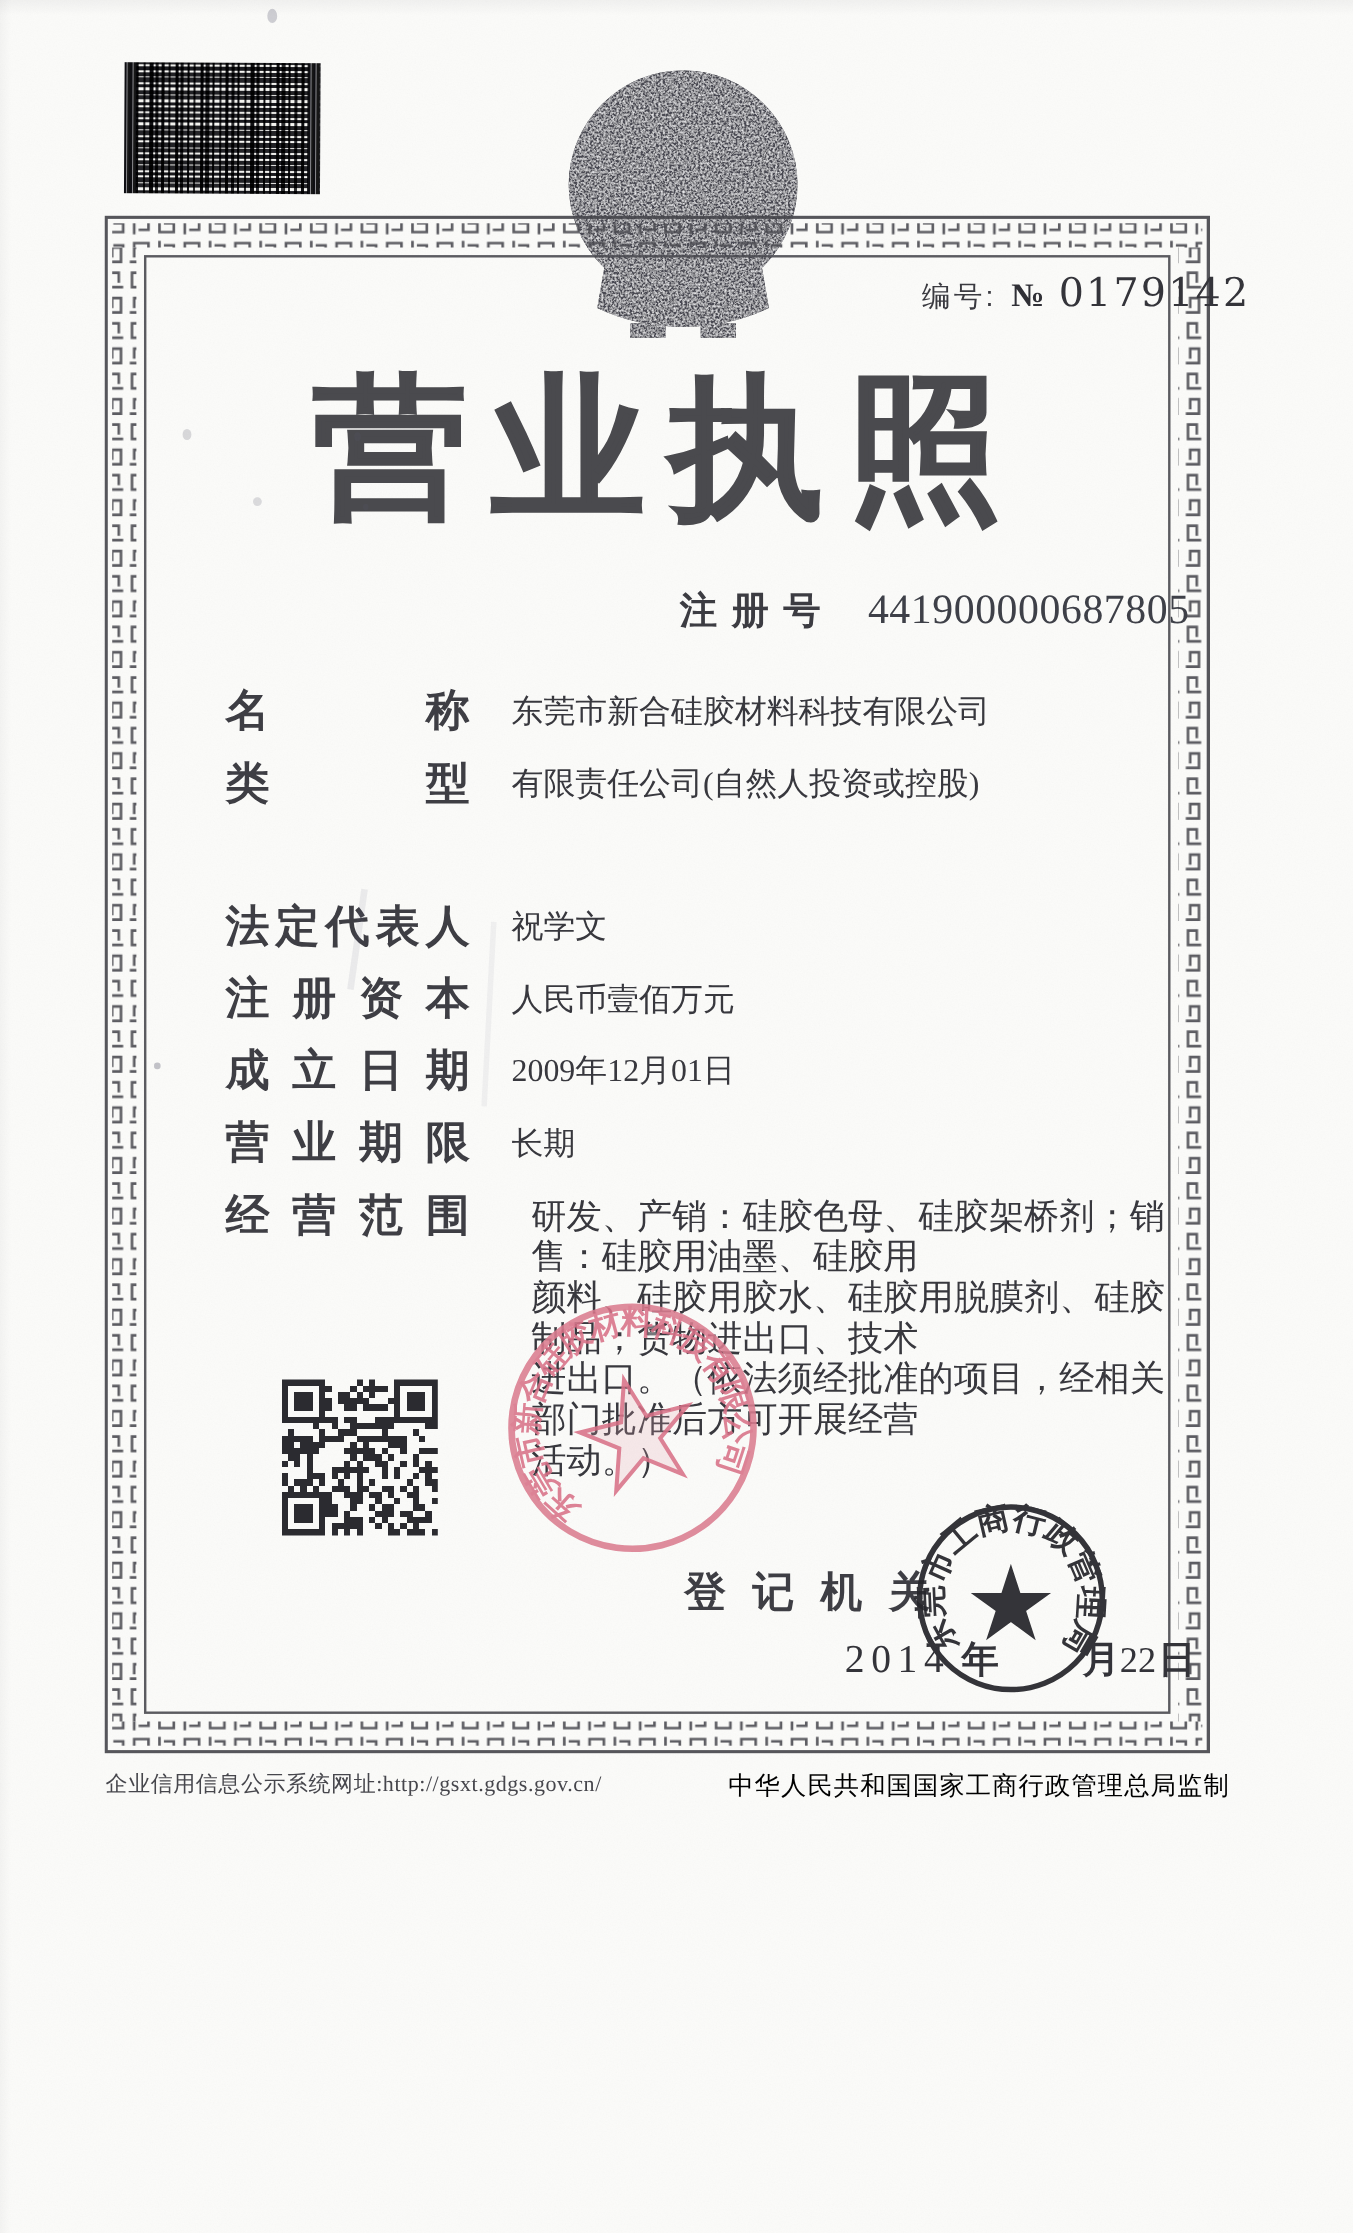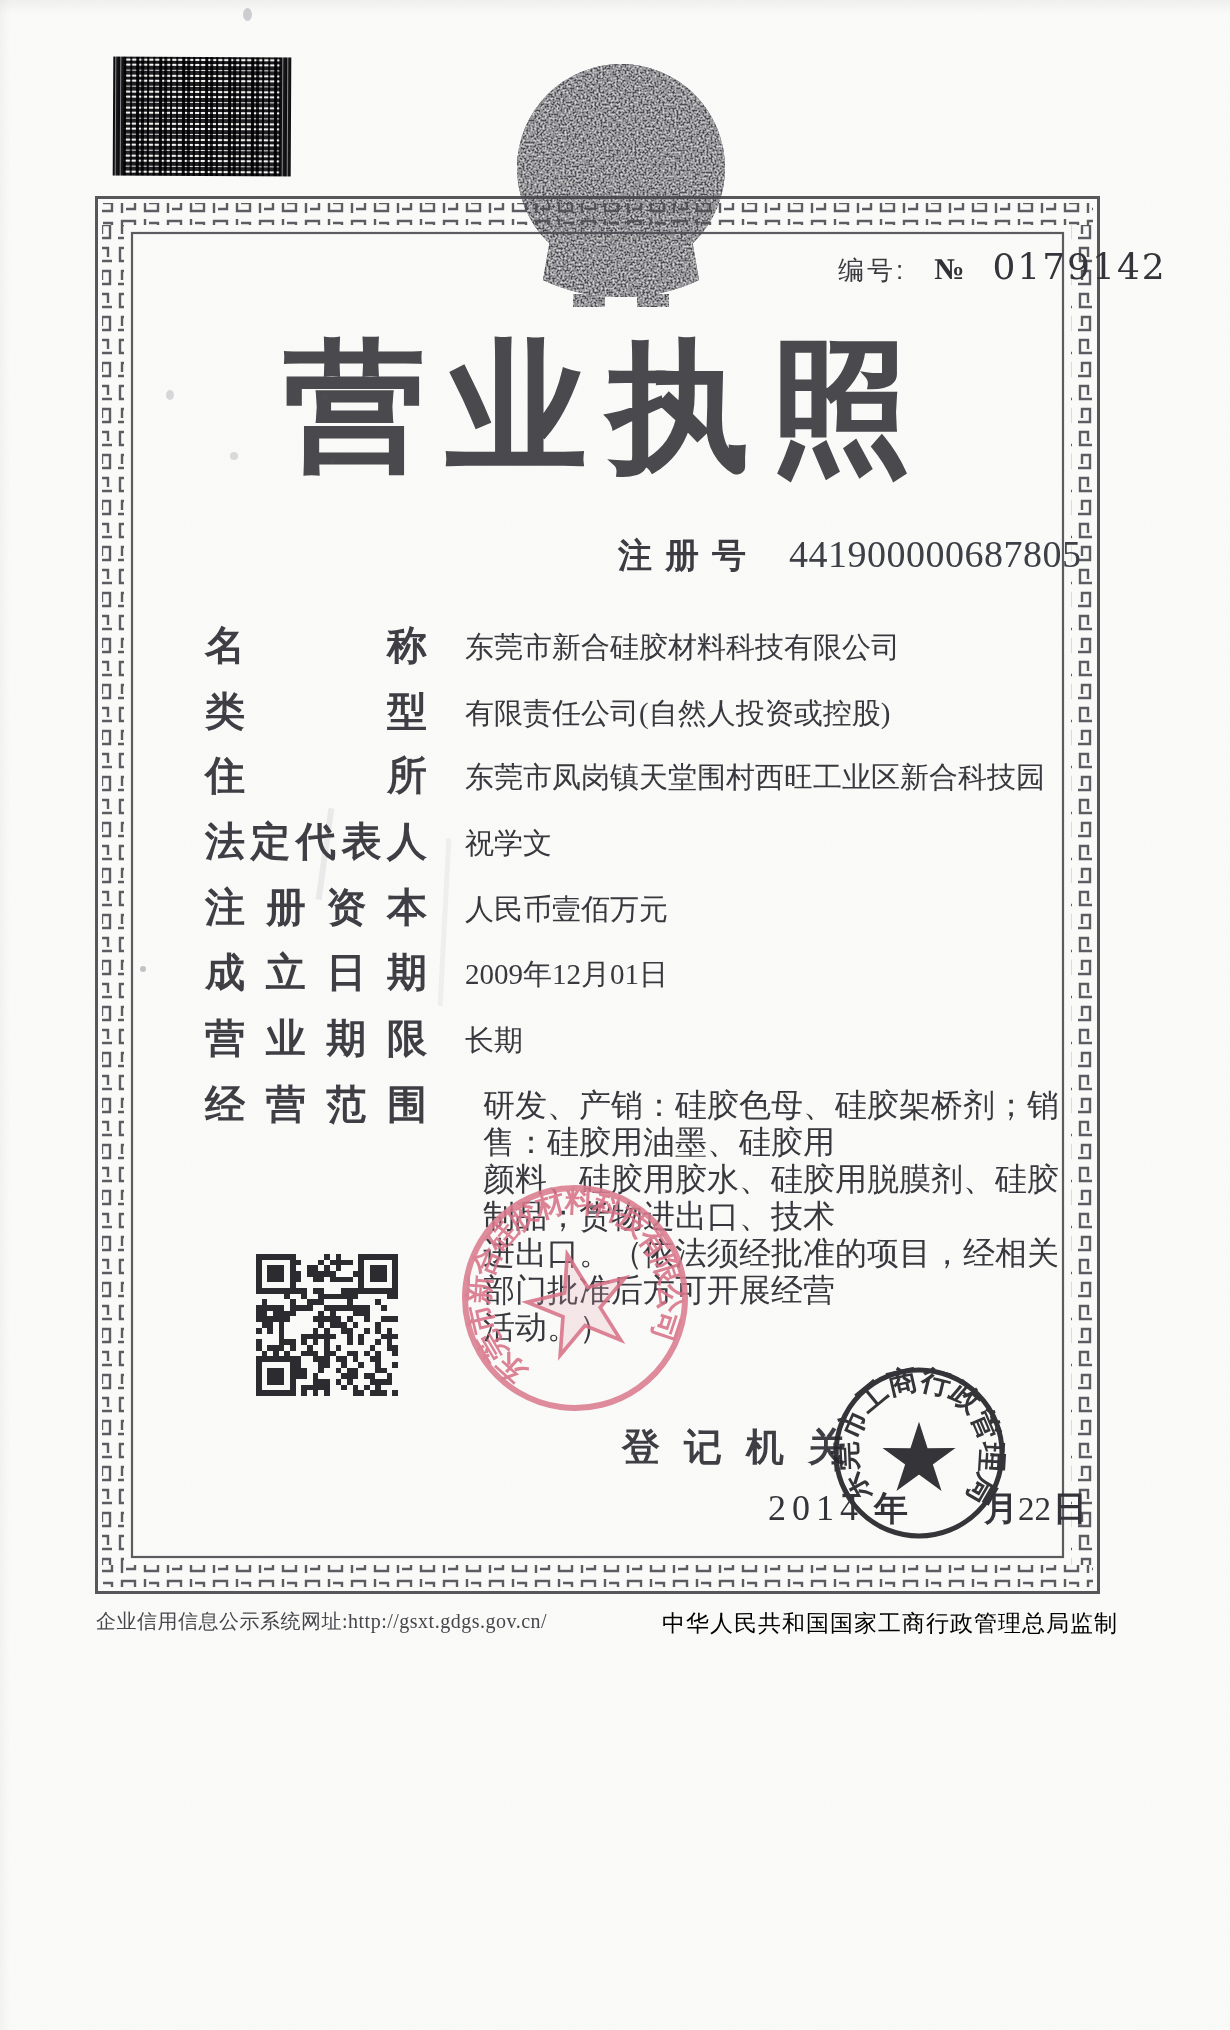--- a/index.html
+++ b/index.html
@@ -33,21 +33,21 @@
     transform:rotate(.3deg);
   }
   .barcode-edge{position:absolute;top:0;height:100%;width:11px;background:
      repeating-linear-gradient(90deg,#1a1a1e 0 2px,#8a8a8e 2px 3px,#222 3px 5px);}
   .barcode-edge.l{left:0}.barcode-edge.r{right:0}
 
   .emblem{position:absolute;left:473px;top:56px;}
 
   .frame{position:absolute;left:95px;top:196px;opacity:.9;}
 
-  .serial{position:absolute;left:838px;top:246px;display:flex;align-items:baseline;gap:28px;white-space:nowrap;}
+  .serial{position:absolute;left:838px;top:246px;display:flex;align-items:baseline;gap:13px;white-space:nowrap;}
   .serial-label{font-size:26px;letter-spacing:3px;color:#3a3a40;font-family:"Liberation Sans",sans-serif;}
   .serial-sign{font-size:30px;font-weight:700;color:#303036;}
   .serial-number{font-size:36px;letter-spacing:2px;color:#34343a;font-family:"DejaVu Serif",serif;}
 
   .title{
     position:absolute;left:95px;top:332px;width:1005px;text-align:center;
     font-size:140px;line-height:150px;font-weight:900;
     letter-spacing:22px;text-indent:22px;color:#47474b;
     font-family:"Liberation Sans","DejaVu Sans",sans-serif;
     -webkit-text-stroke:1.5px #47474b;
@@ -162,24 +162,20 @@
   </div>
 
   <div class="field-row" style="top:622px">
     <div class="field-label">名称</div>
     <div class="field-value">东莞市新合硅胶材料科技有限公司</div>
   </div>
   <div class="field-row" style="top:688px">
     <div class="field-label">类型</div>
     <div class="field-value">有限责任公司(自然人投资或控股)</div>
   </div>
-  <div class="field-row" style="top:752px">
-    <div class="field-label">住所</div>
-    <div class="field-value">东莞市凤岗镇天堂围村西旺工业区新合科技园</div>
-  </div>
   <div class="field-row" style="top:884px">
     <div class="field-label">注册资本</div>
     <div class="field-value">人民币壹佰万元</div>
   </div>
   <div class="field-row" style="top:818px">
     <div class="field-label">法定代表人</div>
     <div class="field-value">祝学文</div>
   </div>
   <div class="field-row" style="top:949px">
     <div class="field-label">成立日期</div>

